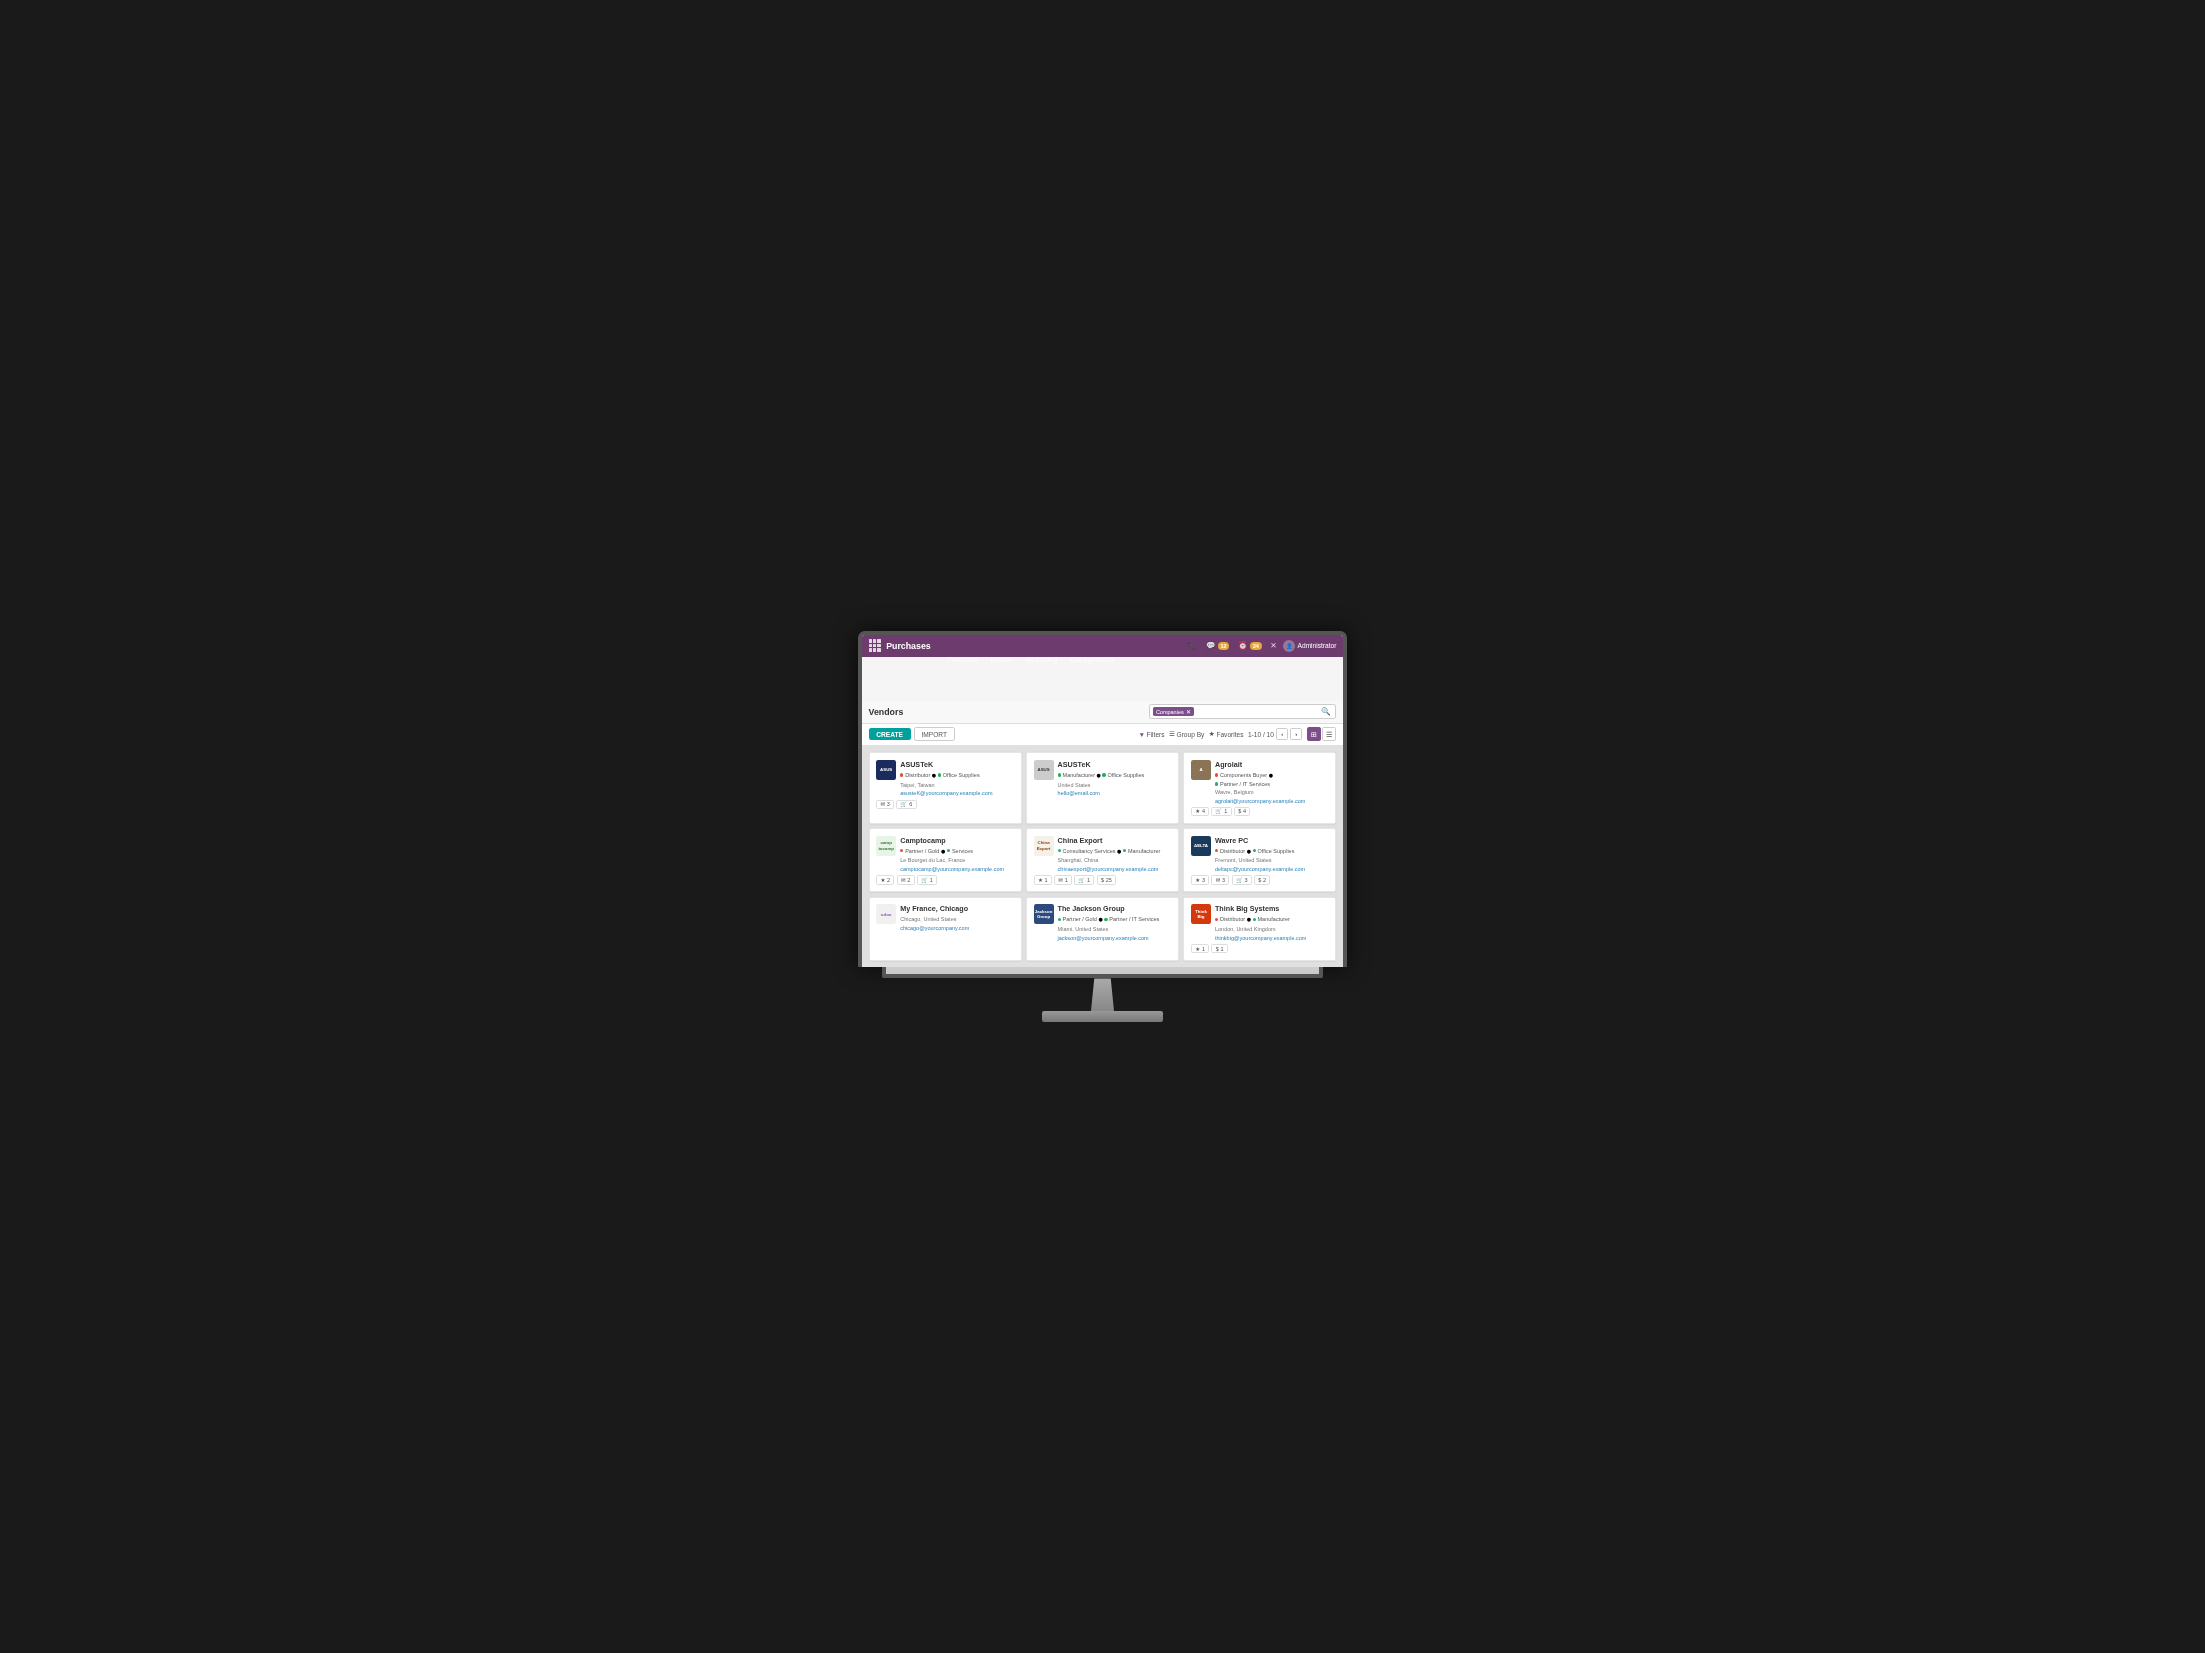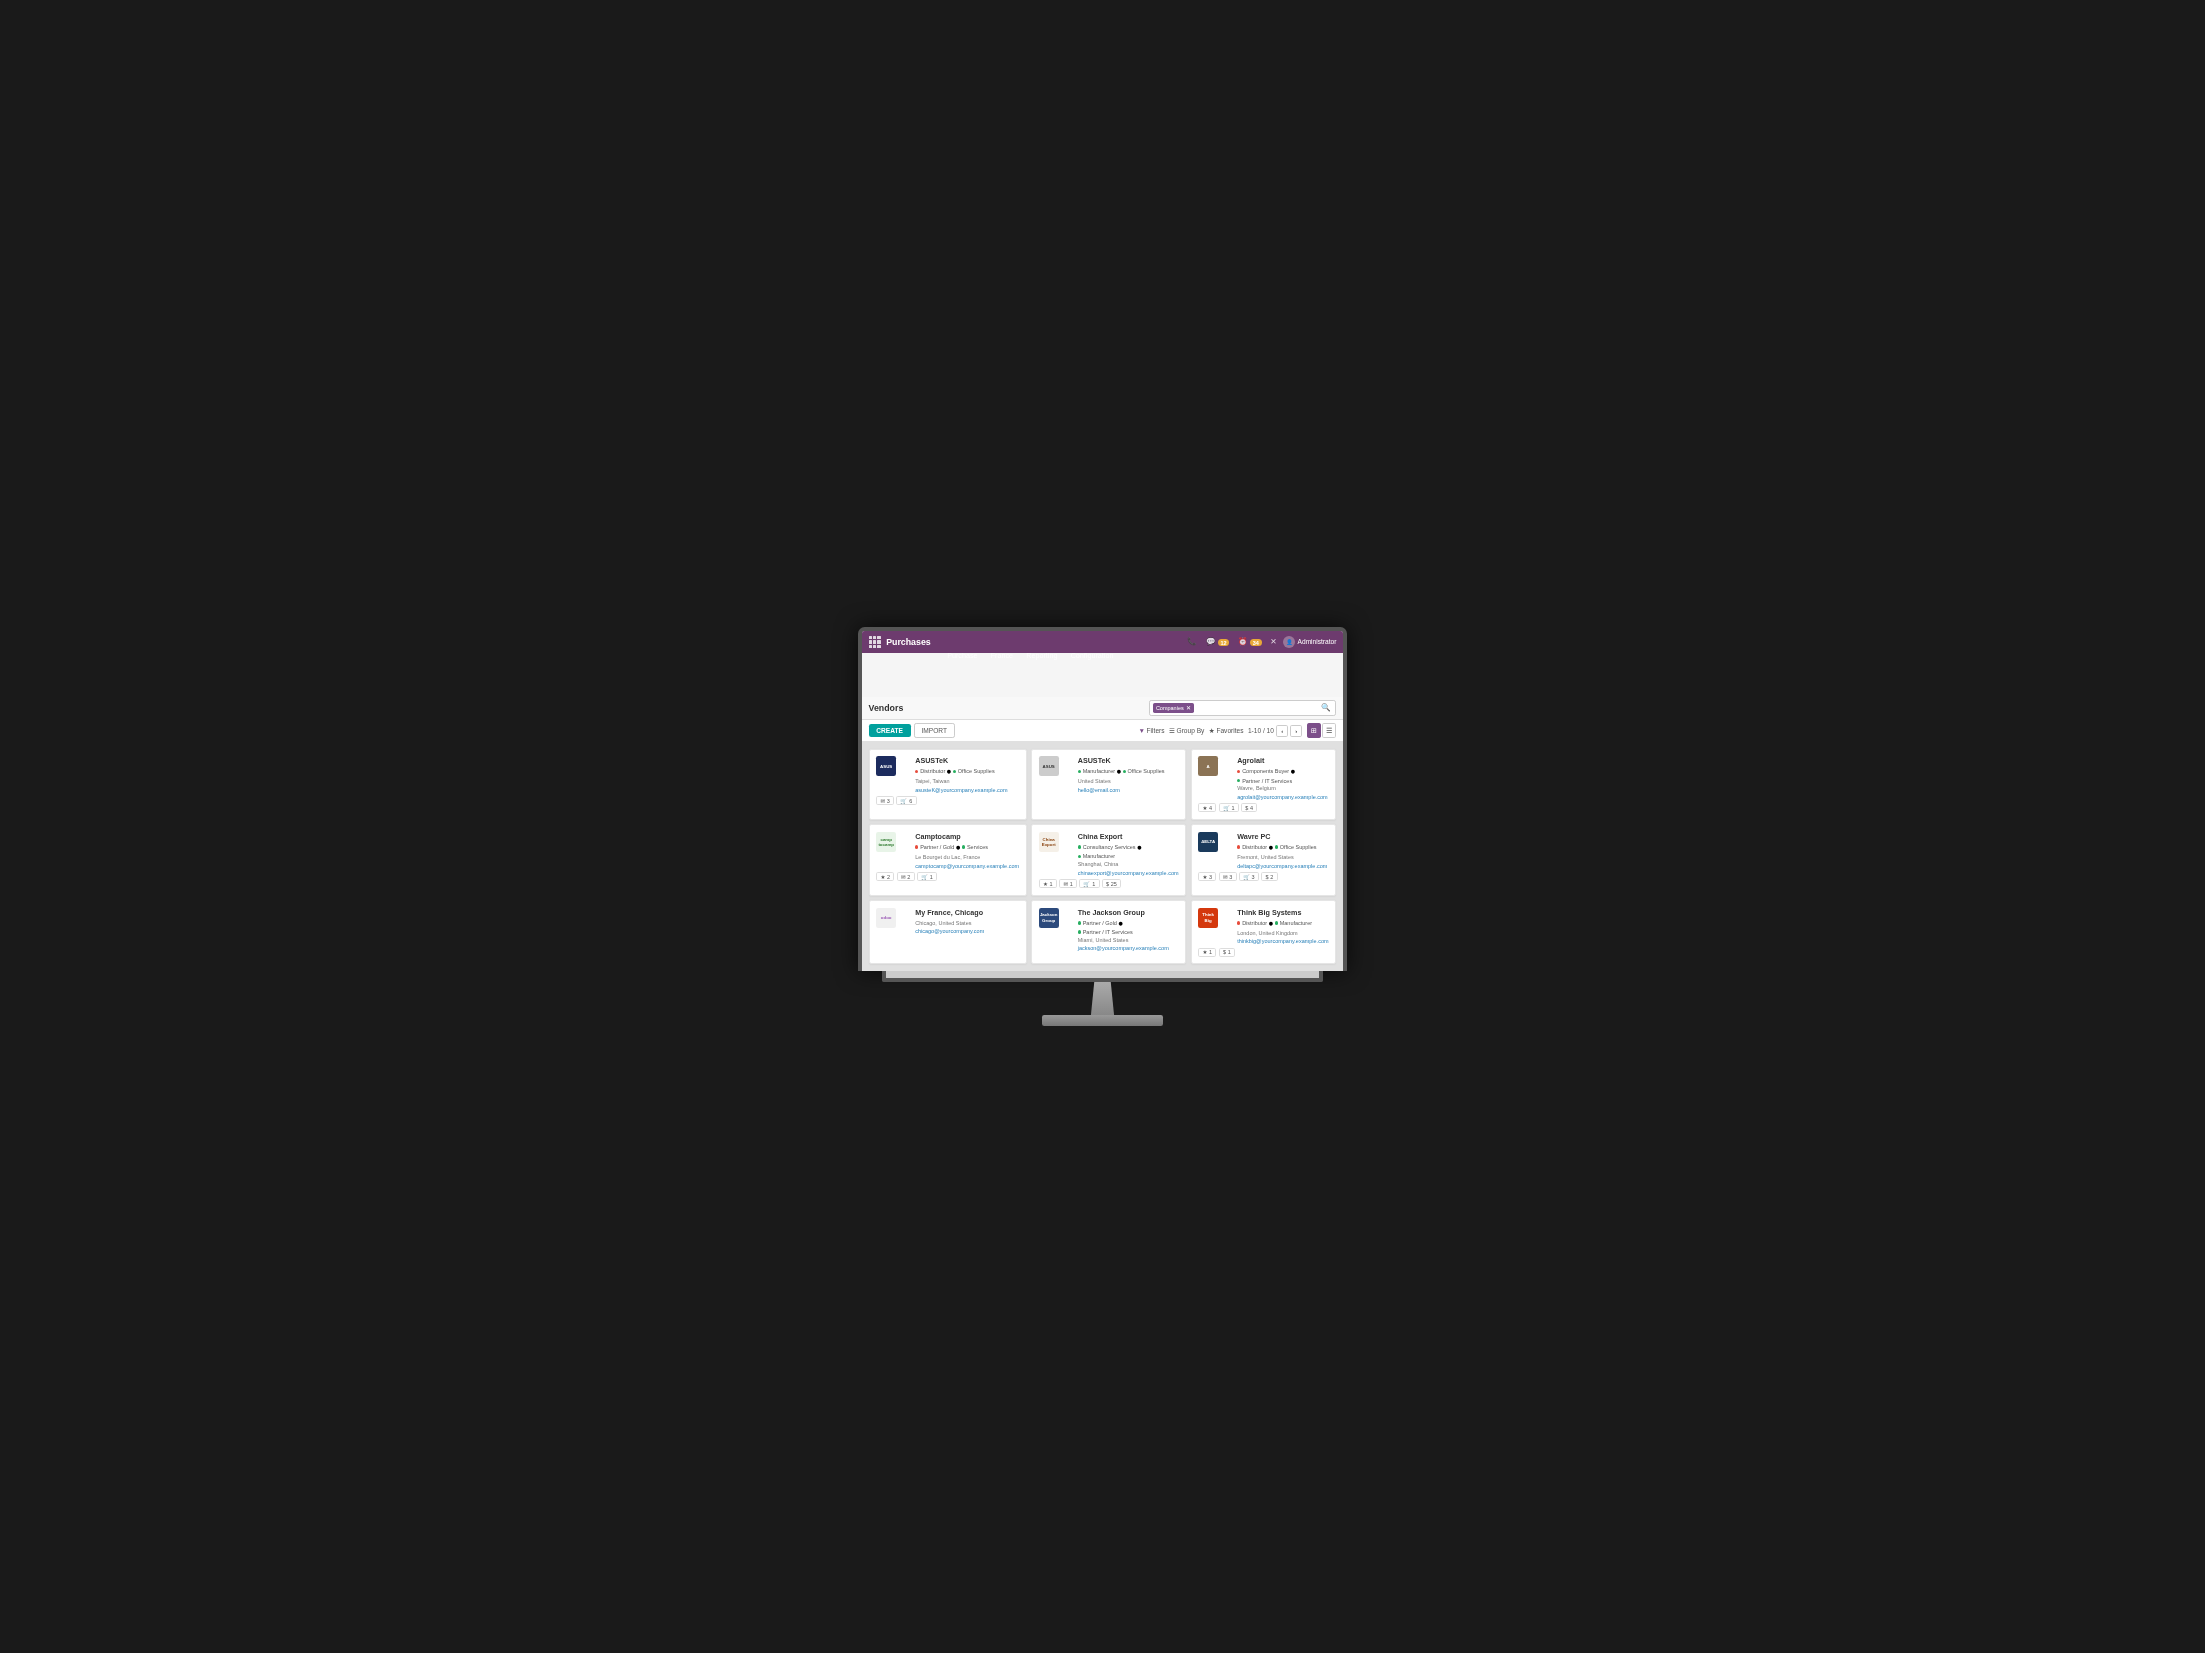--- a/index.html
+++ b/index.html
@@ -264,21 +264,21 @@
     .vendor-card {
       background: white;
       border-radius: 2.2px;
       padding: 6.6px;
       border: 0.6px solid #e5e5e5;
       box-shadow: 0 0.6px 1.7px rgba(0,0,0,0.05);
     }
     .card-header {
       display: flex;
       align-items: flex-start;
-      gap: 19px;
+      gap: 4px;
       margin-bottom: 3.3px;
     }
     .card-info {
       flex: 1;
       min-width: 0;
     }
     .card-name {
       font-size: 7.2px;
       font-weight: 600;
       color: #333;

